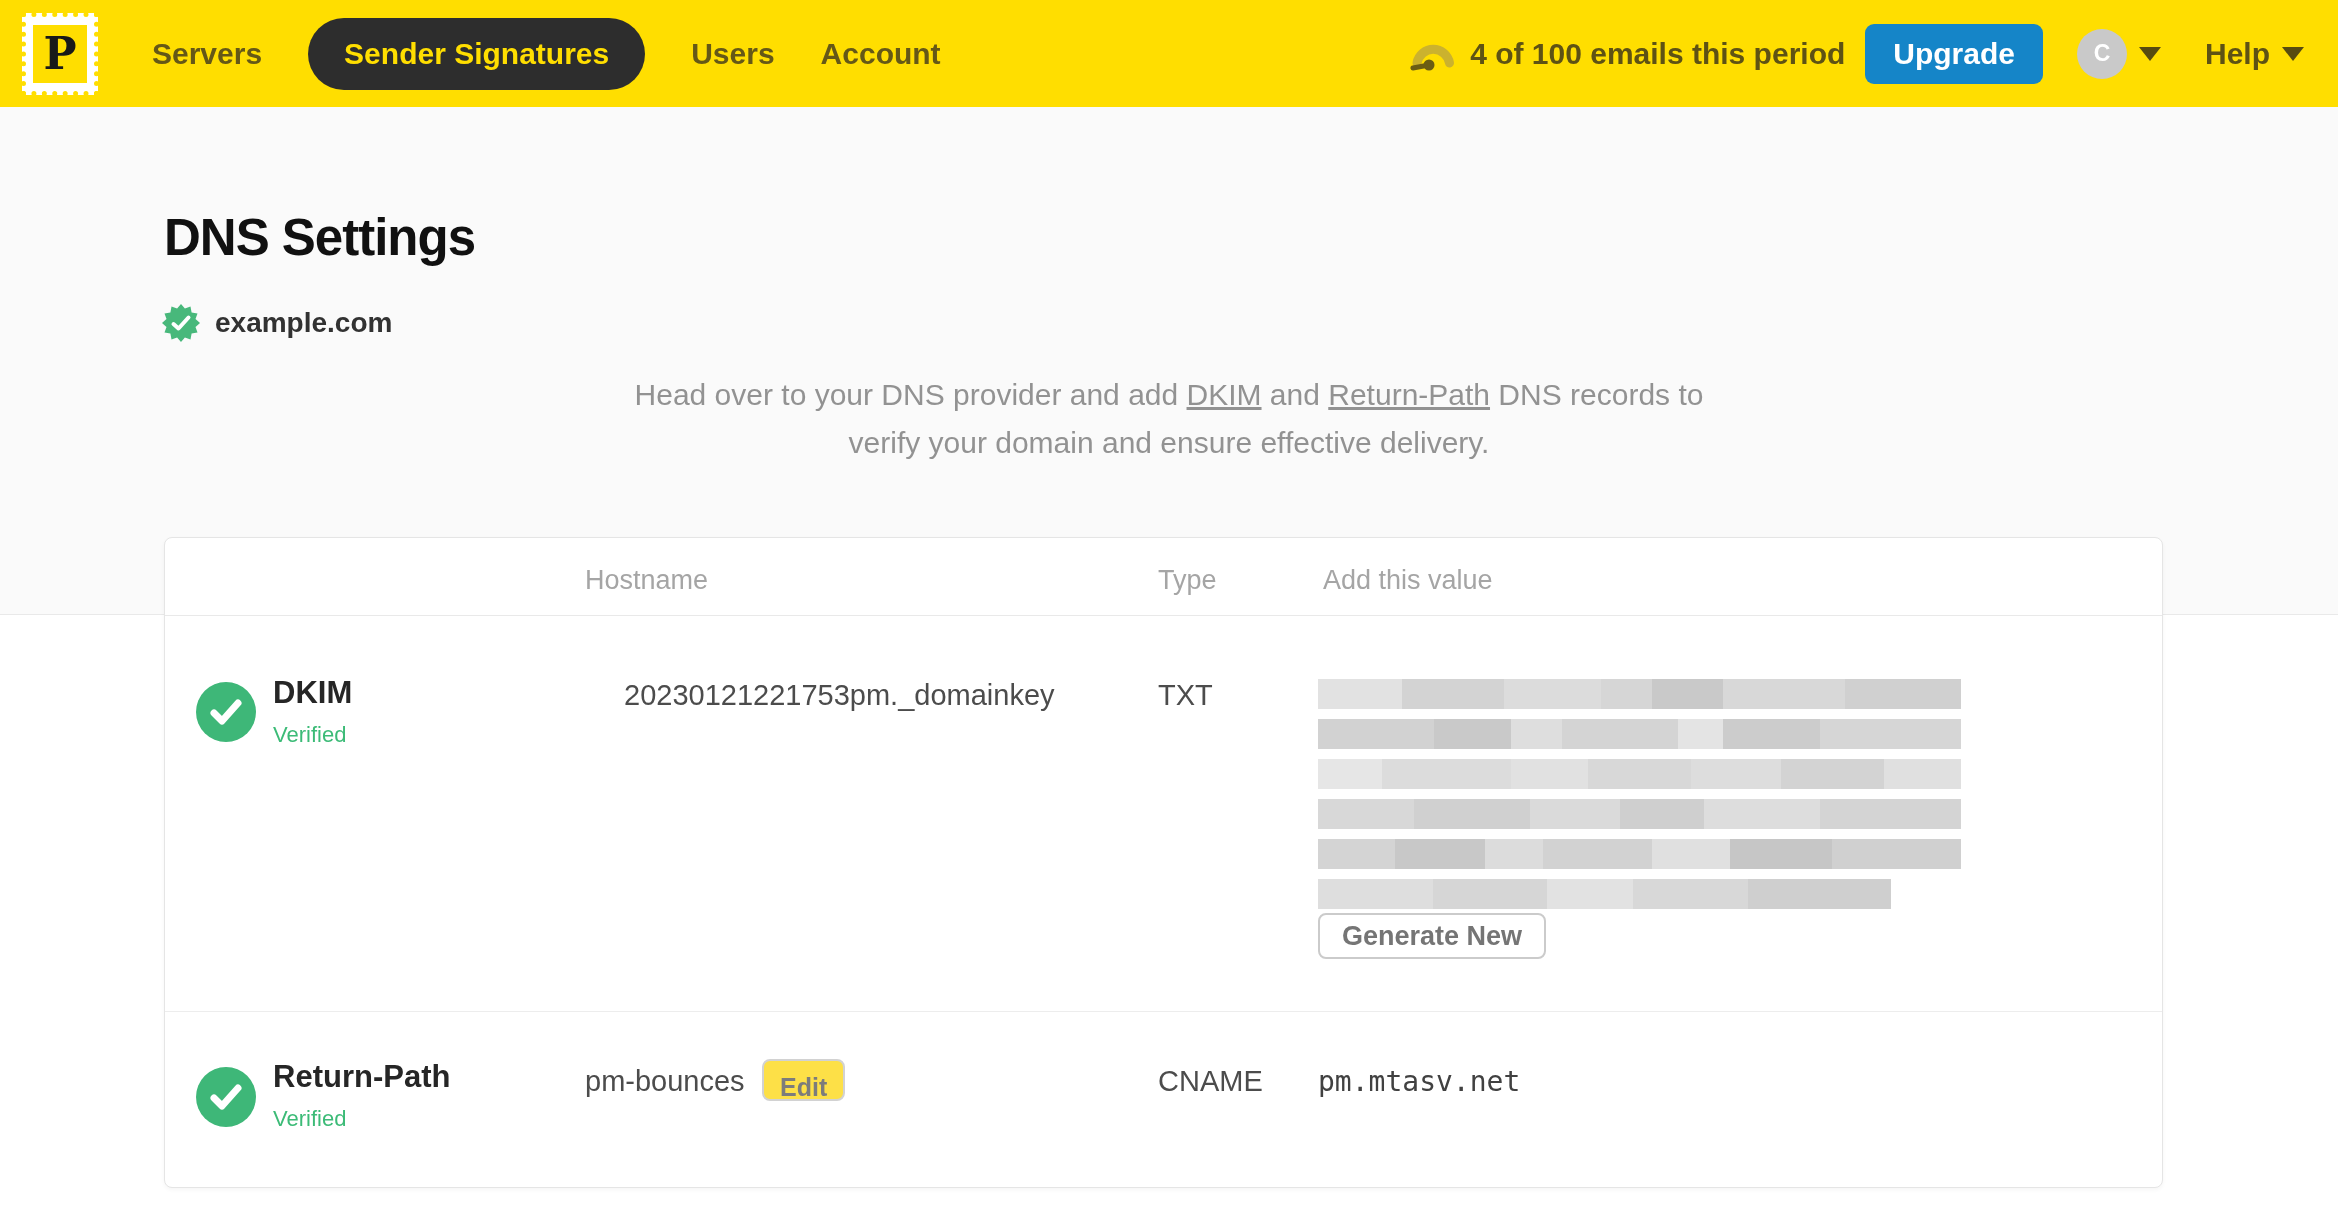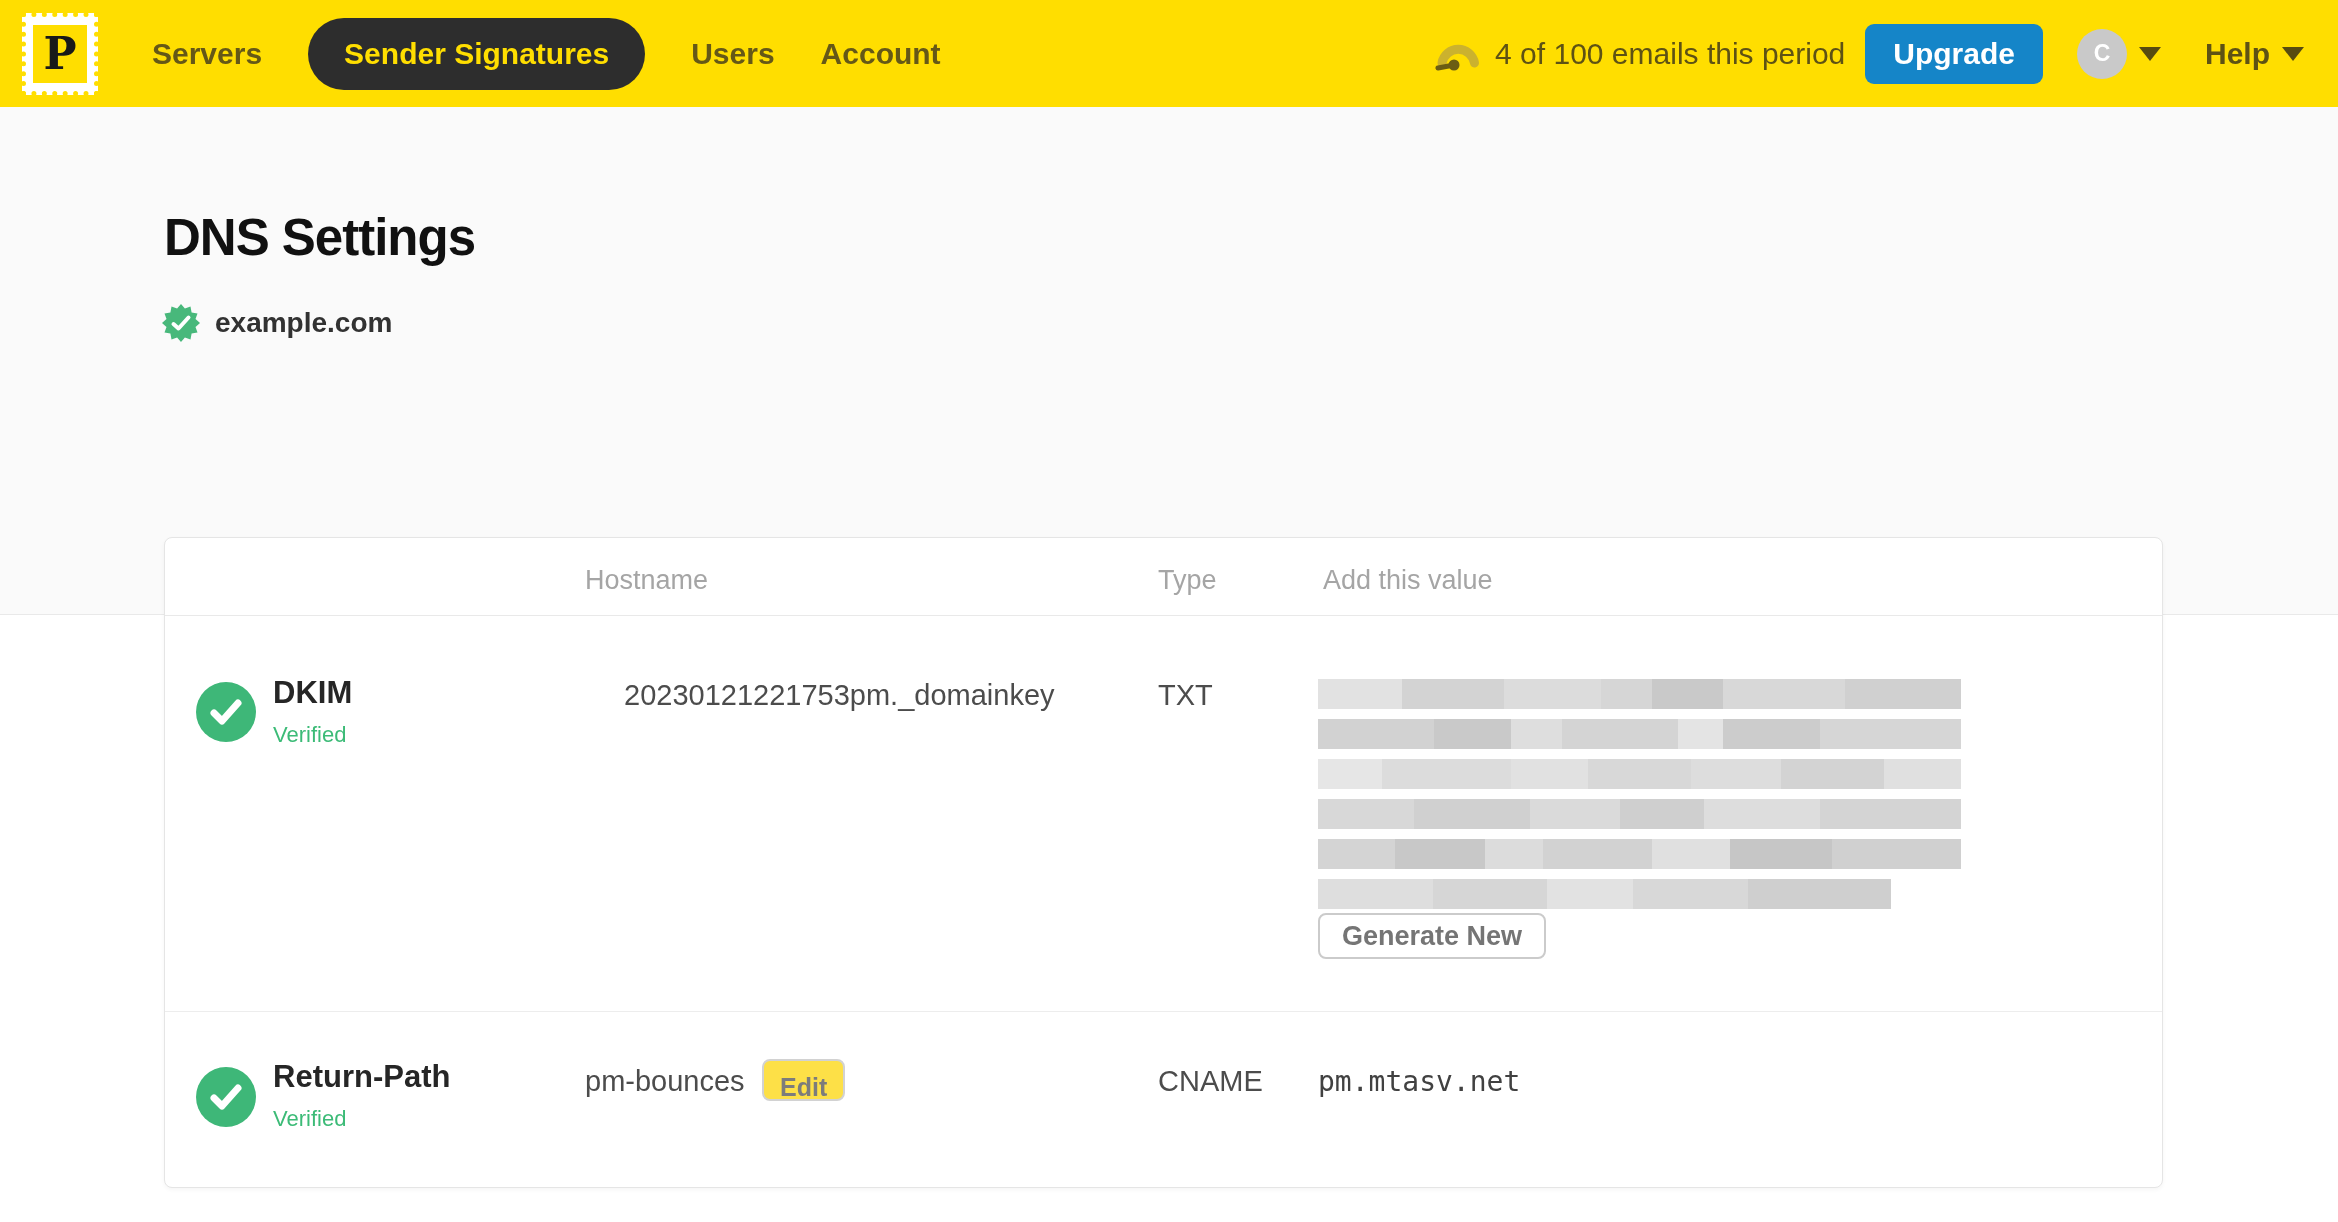--- a/index.html
+++ b/index.html
@@ -38,21 +38,21 @@
     cursor:pointer; white-space:nowrap;
   }
   .nav-pill {
     background:#2D2D2D; color:#FFDE00;
     height:72px; border-radius:36px; padding:0 36px;
     display:flex; align-items:center;
     font-size:30px; font-weight:bold; cursor:pointer; white-space:nowrap;
   }
   .nav-right { margin-left:auto; display:flex; align-items:center; }
   .usage { display:flex; align-items:center; gap:14px; cursor:pointer; }
-  .usage-text { font-size:30px; font-weight:normal; color:#5E5214; white-space:nowrap; }
+  .usage-text { font-size:30px; font-weight:bold; color:#5E5214; white-space:nowrap; }
   .upgrade-btn {
     margin-left:20px;
     background:#1585C8; color:#ffffff;
     height:60px; border-radius:9px; padding:0 28px;
     display:flex; align-items:center;
     font-size:30px; font-weight:bold; cursor:pointer; border:none;
   }
   .avatar-menu { margin-left:34px; display:flex; align-items:center; gap:12px; cursor:pointer; }
   .avatar {
     width:50px; height:50px; border-radius:50%;
@@ -177,20 +177,21 @@
   <h1 class="page-title">DNS Settings</h1>
 
   <div class="domain-row">
     <svg width="40" height="40" viewBox="0 0 40 40">
       <polygon fill="#48B87B" points="39,20 34.5,23.9 36.5,29.5 30.6,30.6 29.5,36.5 23.9,34.5 20,39 16.1,34.5 10.5,36.5 9.4,30.6 3.5,29.5 5.5,23.9 1,20 5.5,16.1 3.5,10.5 9.4,9.4 10.5,3.5 16.1,5.5 20,1 23.9,5.5 29.5,3.5 30.6,9.4 36.5,10.5 34.5,16.1"></polygon>
       <path d="M12.5 21 L17.5 25.5 L27.5 14.5" fill="none" stroke="#ffffff" stroke-width="4" stroke-linecap="round" stroke-linejoin="round"></path>
     </svg>
     <span class="domain-name">example.com</span>
   </div>
 
+  <div class="desc"><span>Head over to your DNS provider and add </span><a>DKIM</a><span> and </span><a>Return-Path</a><span> DNS records to</span><span class="line2">verify your domain and ensure effective delivery.</span></div>
 
   <div class="card">
     <span class="col-header col-hostname">Hostname</span>
     <span class="col-header col-type">Type</span>
     <span class="col-header col-value">Add this value</span>
     <div class="header-divider"></div>
 
     <div>
       <svg class="check-icon" style="top:144px;" width="60" height="60" viewBox="0 0 60 60">
         <circle cx="30" cy="30" r="30" fill="#3EB778"></circle>

